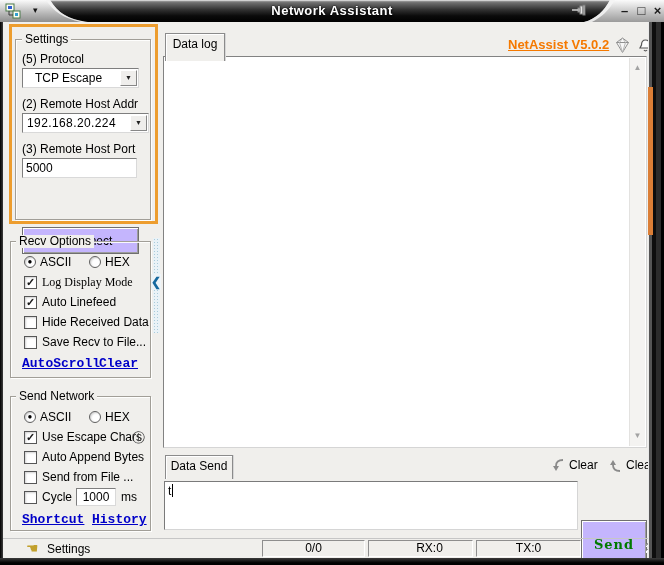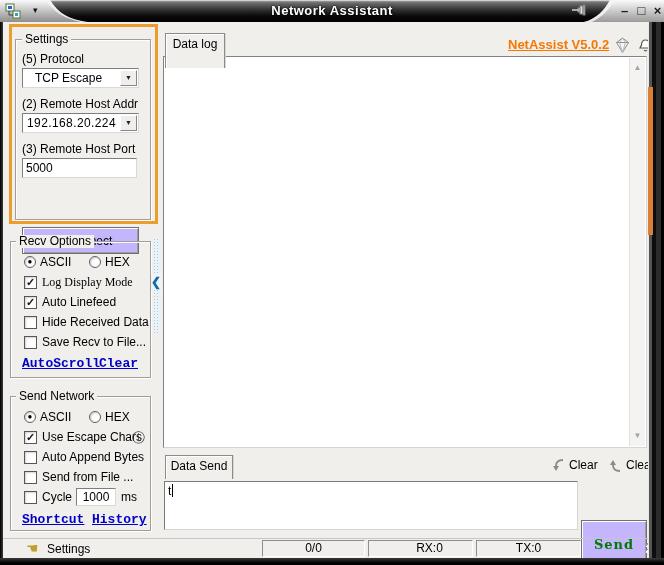--- a/index.html
+++ b/index.html
@@ -108,21 +108,21 @@
   <div class="abs groupbox" style="left:15px;top:39px;width:136px;height:181px;"></div>
   <div class="abs grouplabel" style="left:22px;top:33px;">Settings</div>
 
   <div class="abs lbl" style="left:22px;top:53px;">(5) Protocol</div>
   <div class="abs combo" style="left:22px;top:68px;width:117px;height:20px;">
     <span class="val" style="padding-left:12px;">TCP Escape</span>
     <span class="dd">▼</span>
   </div>
 
   <div class="abs lbl" style="left:22px;top:98px;">(2) Remote Host Addr</div>
-  <div class="abs combo" style="left:22px;top:113px;width:117px;height:20px;">
+  <div class="abs combo" style="left:22px;top:113px;width:127px;height:20px;">
     <span class="val" style="padding-left:4px;letter-spacing:.4px;">192.168.20.224</span>
     <span class="dd">▼</span>
   </div>
 
   <div class="abs lbl" style="left:22px;top:143px;">(3) Remote Host Port</div>
   <input class="abs field" style="left: 22px; top: 158px; width: 115px; height: 20px; padding-left: 3px;" value="5000">
 
   <div class="abs btn3d" style="left:22px;top:188px;width:117px;height:27px;display:flex;align-items:center;justify-content:center;gap:8px;">
     <span style="width:11px;height:11px;border-radius:50%;border:2px solid #000;background:#3a0b05;"></span>
     <span>Connect</span>
@@ -193,21 +193,21 @@
   <div class="abs lbl" style="left:42px;top:491px;text-align:right;">Cycle</div>
   <input class="abs field" style="left: 76px; top: 488px; width: 40px; height: 18px; text-align: center;" value="1000">
   <div class="abs lbl" style="left:121px;top:491px;">ms</div>
 
   <div class="abs bluelink" style="left: 22px; top: 512px; color: rgb(0, 0, 200);">Shortcut</div>
   <div class="abs bluelink" style="left: 92px; top: 512px; color: rgb(0, 0, 200);">History</div>
 
   <div class="abs splitter" style="left:153px;top:238px;width:7px;height:95px;"></div>
   <div class="abs chev" style="left:151px;top:274px;width:10px;text-align:center;">❮</div>
 
-  <div class="abs tab" style="left:165px;top:33px;width:60px;height:35px;">Data log</div>
+  <div class="abs tab" style="left:165px;top:33px;width:60px;height:28px;">Data log</div>
 
   <div class="abs" style="left: 508px; top: 37px; font-size: 13px; font-weight: bold; text-decoration: underline; cursor: pointer; color: rgb(245, 121, 0);" id="versionLink">NetAssist V5.0.2</div>
   <div class="abs" style="left:614px;top:37px;width:17px;height:17px;">
     <svg width="17" height="17">
         <polygon points="8.5,1 14.5,5.5 8.5,15.5 2.5,5.5" fill="#f7f7f7" stroke="#8f8f8f"></polygon>
       <polyline points="2.5,5.5 14.5,5.5" stroke="#8f8f8f" fill="none"></polyline>
       <polyline points="5.5,5.5 8.5,15.5 11.5,5.5 8.5,1 5.5,5.5" stroke="#b5b5b5" fill="none"></polyline>
       </svg>
   </div>
   <div class="abs" style="left:637px;top:37px;width:17px;height:17px;">

